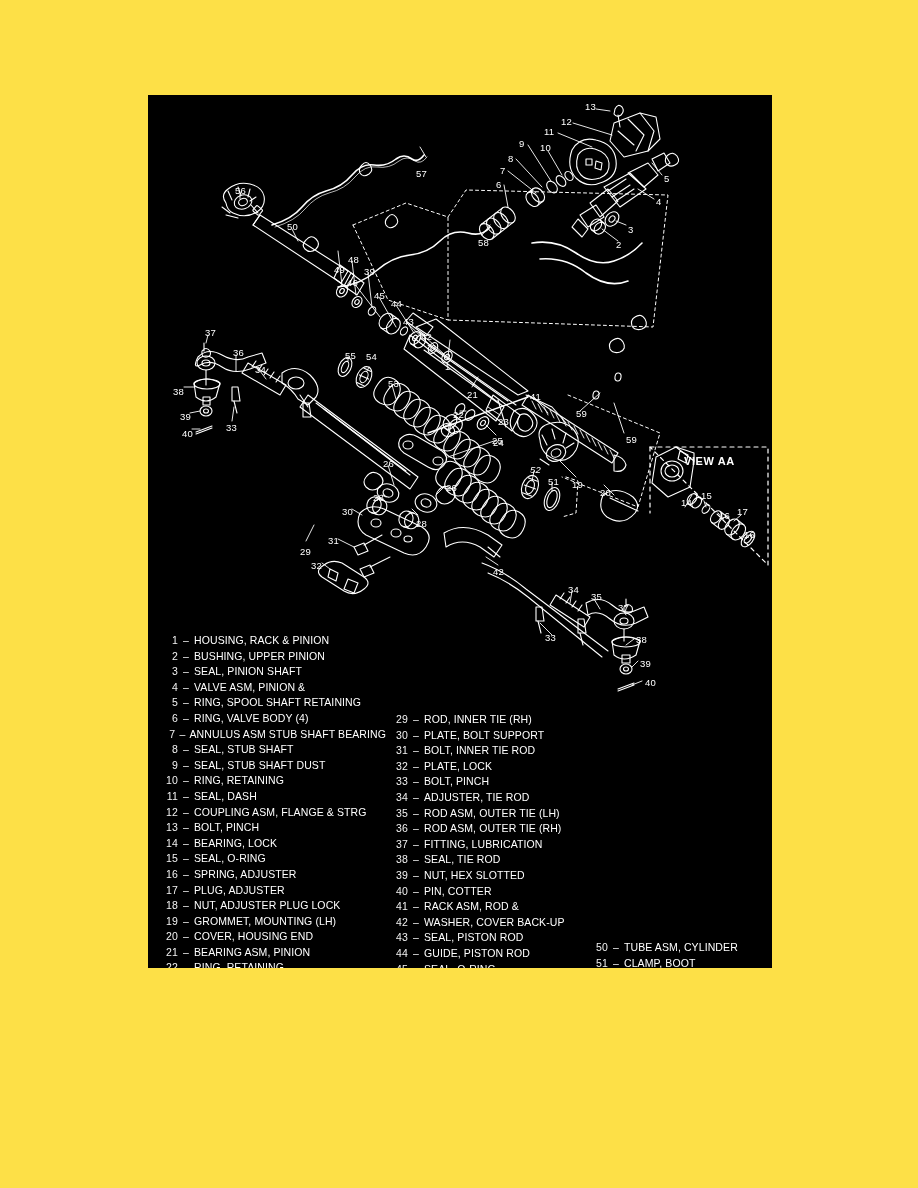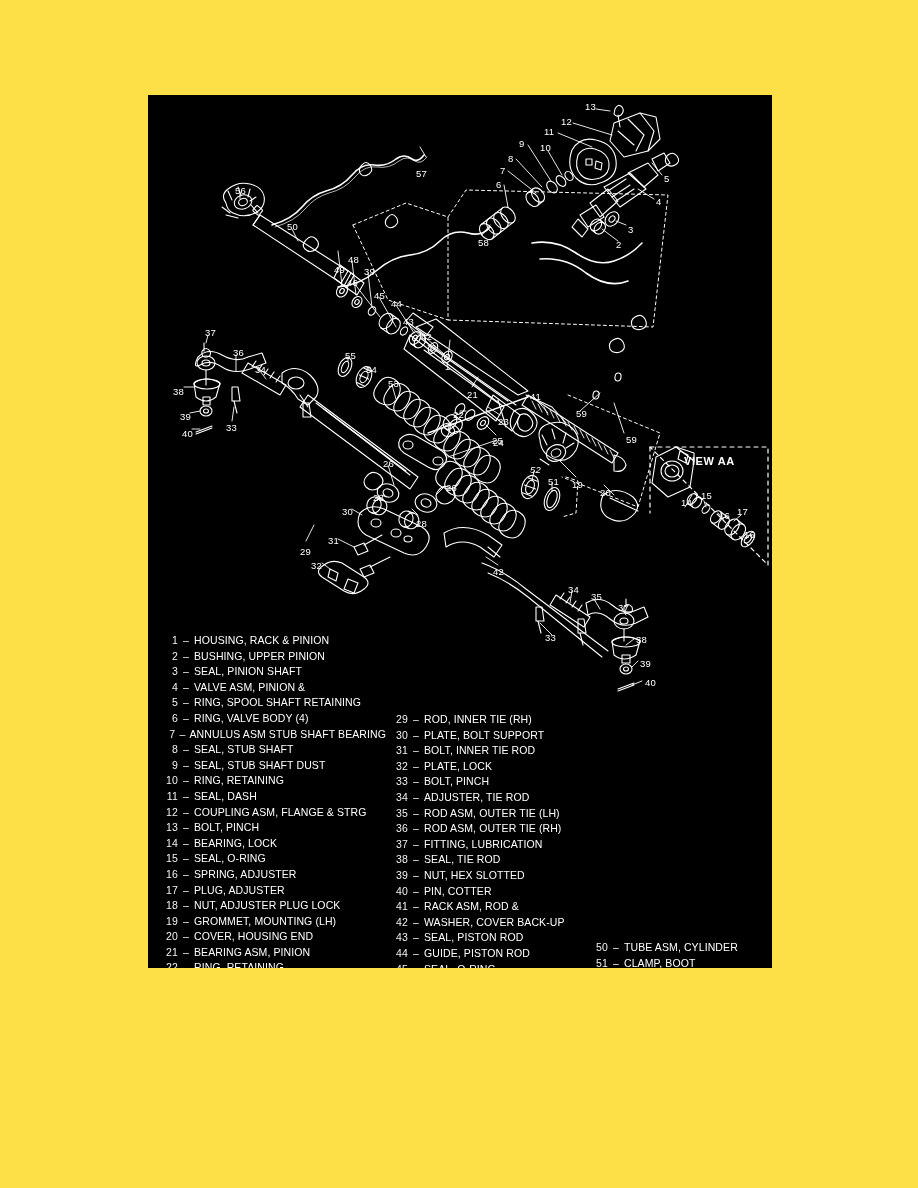--- a/index.html
+++ b/index.html
@@ -598,21 +598,21 @@
         <div class="callout" style="left: 428px; top: 314px;">59</div>
         <div class="callout" style="left: 478px; top: 340px;">59</div>
         <div class="callout" style="left: 57px; top: 233px;">37</div>
         <div class="callout" style="left: 85px; top: 253px;">36</div>
         <div class="callout" style="left: 107px; top: 270px;">34</div>
         <div class="callout" style="left: 25px; top: 292px;">38</div>
         <div class="callout" style="left: 32px; top: 317px;">39</div>
         <div class="callout" style="left: 34px; top: 334px;">40</div>
         <div class="callout" style="left: 78px; top: 328px;">33</div>
         <div class="callout" style="left: 197px; top: 256px;">55</div>
-        <div class="callout" style="left: 218px; top: 270px;">54</div>
+        <div class="callout" style="left: 218px; top: 257px;">54</div>
         <div class="callout" style="left: 240px; top: 284px;">53</div>
         <div class="callout" style="left: 382px; top: 297px;">41</div>
         <div class="callout" style="left: 344px; top: 341px;">25</div>
         <div class="callout" style="left: 152px; top: 452px;">29</div>
         <div class="callout" style="left: 235px; top: 364px;">26</div>
         <div class="callout" style="left: 298px; top: 388px;">26</div>
         <div class="callout" style="left: 225px; top: 398px;">28</div>
         <div class="callout" style="left: 194px; top: 412px;">30</div>
         <div class="callout" style="left: 268px; top: 424px;">28</div>
         <div class="callout" style="left: 180px; top: 441px;">31</div>

